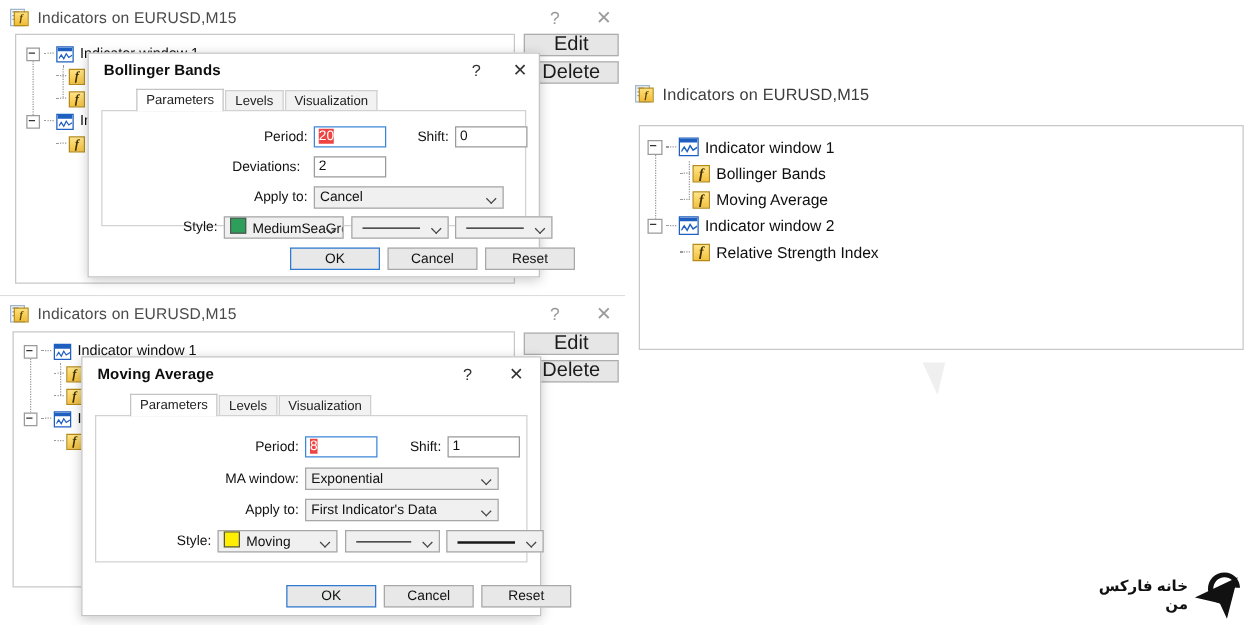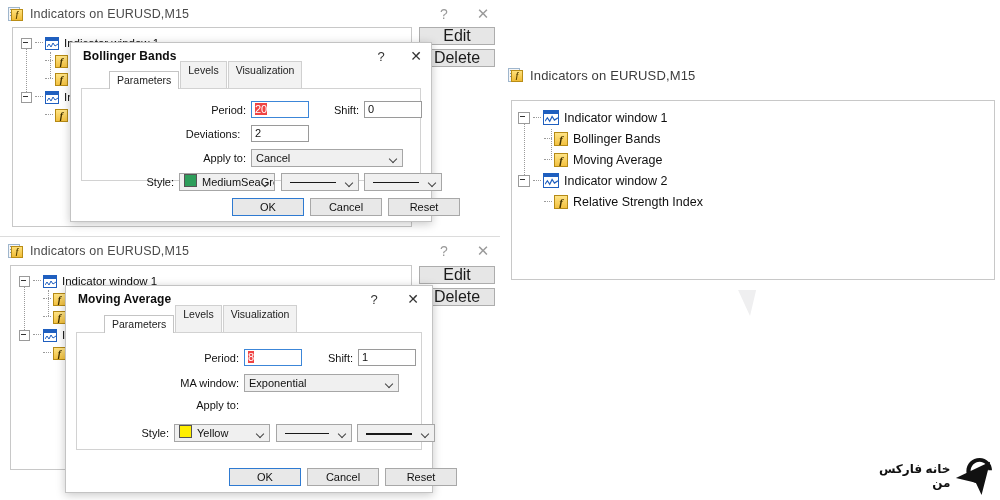--- a/index.html
+++ b/index.html
@@ -94,21 +94,21 @@
   .dlg-title{
     position:absolute;left:0;top:0;right:0;height:26px;display:flex;align-items:center;
   }
   .dlg-title .dt{font-size:12px;font-weight:700;color:#0d0d0d;margin-left:12px;letter-spacing:.1px;}
   .dlg-ctrl{position:absolute;top:0;height:26px;display:flex;align-items:center;justify-content:center;color:#333;}
   .dlg-help{font-size:13px;}
   .dlg-close{font-size:14px;}
 
   .tabs{position:absolute;left:10px;right:10px;top:28px;height:18px;display:flex;align-items:flex-end;}
   .tab{
-    box-sizing:border-box;height:28px;padding:0 7px;font-size:10.5px;line-height:16px;
+    box-sizing:border-box;height:17px;padding:0 7px;font-size:10.5px;line-height:16px;
     border:1px solid #d0d0d0;border-bottom:none;background:#f2f2f2;color:#222;margin-right:1px;
   }
   .tab.active{background:#ffffff;height:18px;line-height:17px;border-color:#c4c4c4;position:relative;z-index:3;margin-left:28px;}
 
   .panel{
     position:absolute;left:10px;right:10px;top:45px;bottom:40px;
     border:1px solid #d2d2d2;background:#fff;box-sizing:border-box;
   }
 
   .frow{position:absolute;display:flex;align-items:center;}
@@ -396,26 +396,27 @@
       <div class="fin" style="width:58px;margin-left:5px;">1</div>
     </div>
 
     <div class="frow" style="left:98px;top:41px;">
       <span class="flab" style="width:64px;">MA window:</span>
       <div class="fsel" style="width:155px;margin-left:5px;">Exponential</div>
     </div>
 
     <div class="frow" style="left:108px;top:66px;">
       <span class="flab" style="width:54px;">Apply to:</span>
+      <div class="fsel" style="width:155px;margin-left:5px;">First Indicator's Data</div>
     </div>
 
     <div class="frow" style="left:62px;top:91px;">
       <span class="flab" style="width:30px;">Style:</span>
       <div class="fsel" style="width:96px;margin-left:5px;">
-        <span class="swatch" style="background:#ffee00;"></span><span>Yellow</span>
+        <span class="swatch" style="background:#ffee00;"></span><span>Moving</span>
       </div>
       <div class="fsel lineprev" style="width:76px;margin-left:6px;">
         <span class="ln" style="height:1px;"></span>
       </div>
       <div class="fsel lineprev" style="width:78px;margin-left:5px;">
         <span class="ln" style="height:2px;"></span>
       </div>
     </div>
   </div>
 

